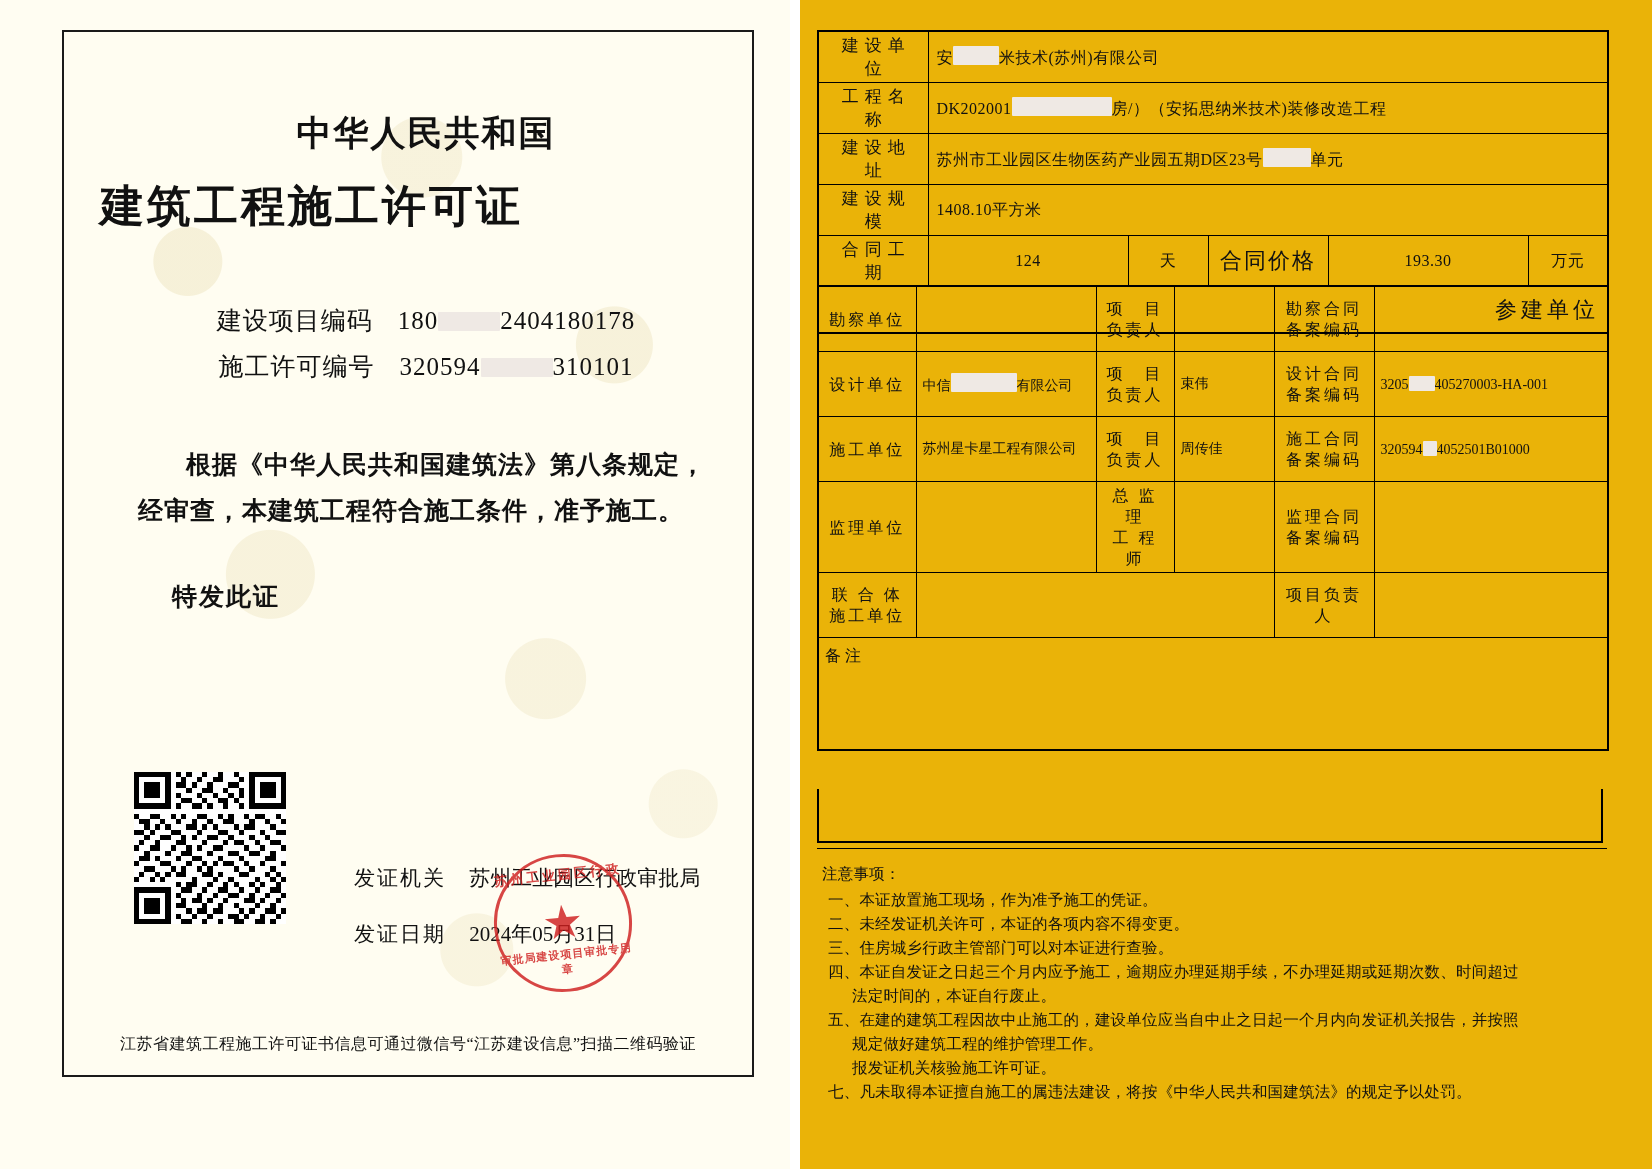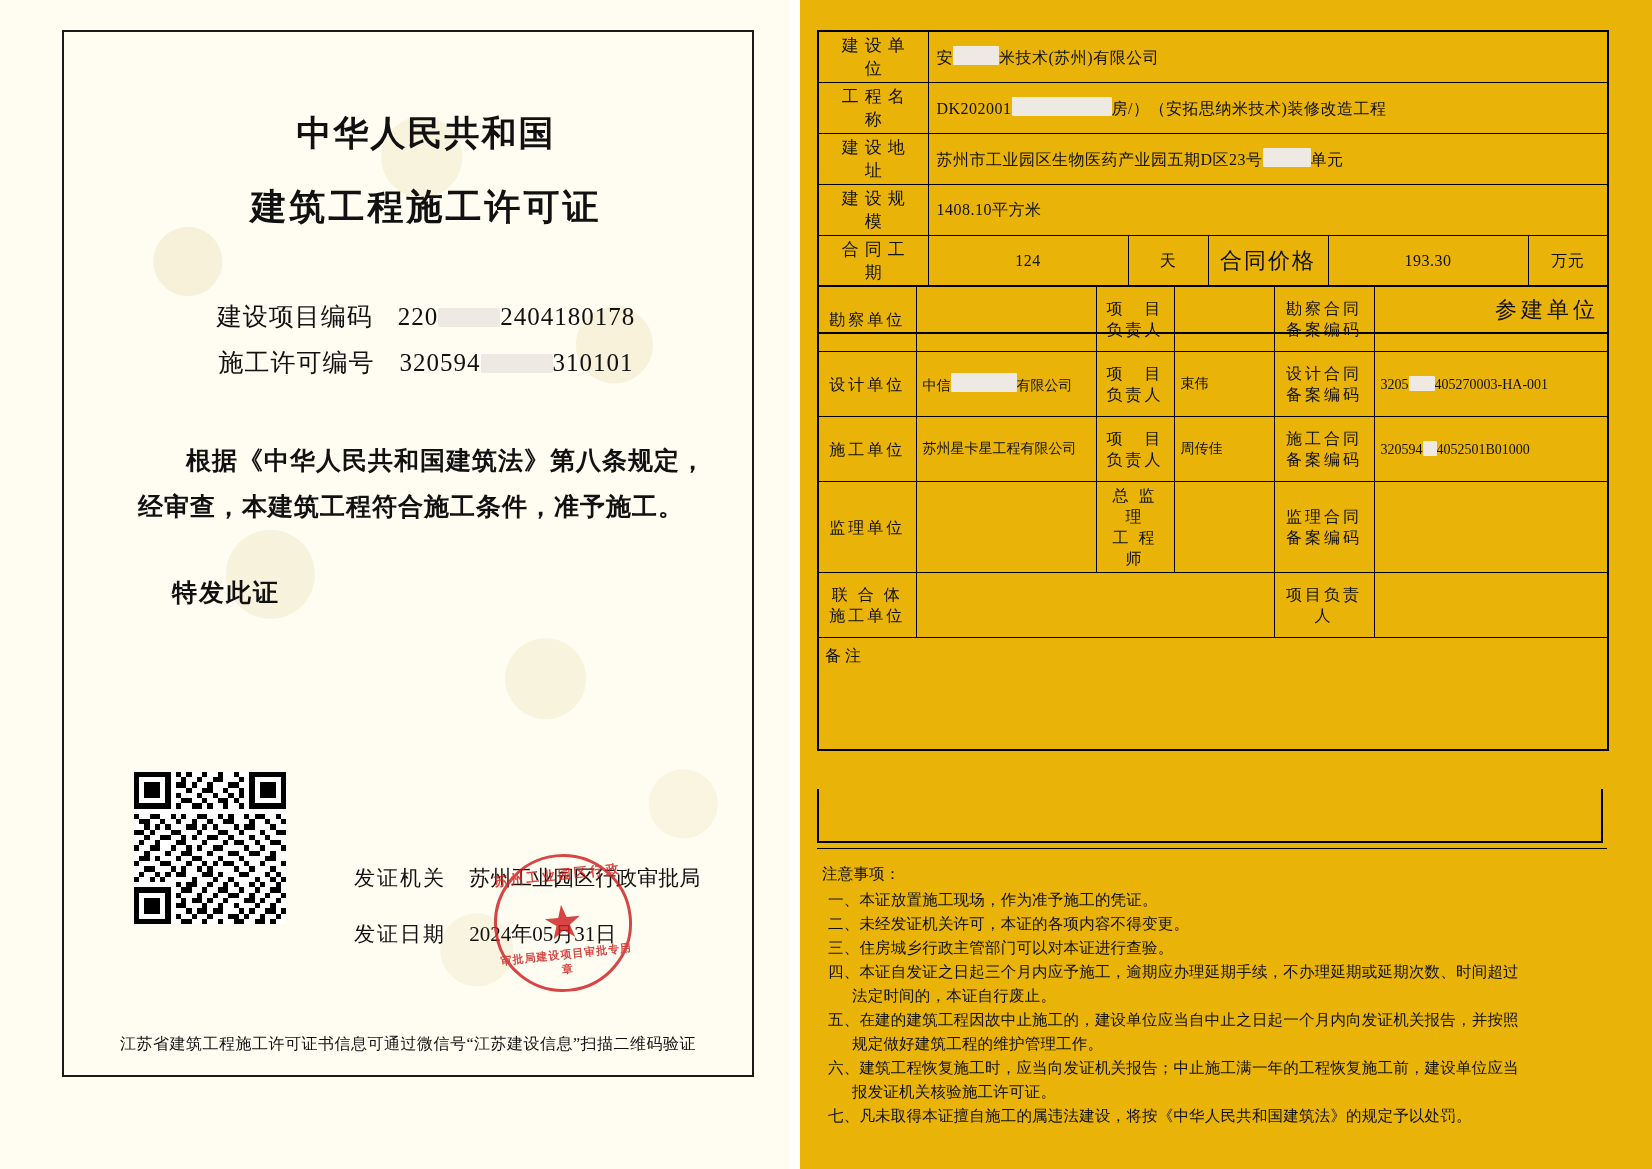--- a/index.html
+++ b/index.html
@@ -51,25 +51,24 @@
     padding-left: 36px;
   }
   .cert-title-1 {
     text-align: center;
     font-size: 35px;
     font-weight: bold;
     letter-spacing: 2px;
     margin-top: 78px;
   }
   .cert-title-2 {
-    text-align: center;
-    font-size: 36px;
+    font-size: 44px;
     font-weight: bold;
     letter-spacing: 3px;
-    margin-top: 26px;
+    margin-top: 20px;
   }
   .cert-codes {
     margin-top: 62px;
     text-align: center;
     font-size: 25px;
     line-height: 46px;
   }
   .code-row { white-space: nowrap; }
   .code-label { letter-spacing: 1px; }
   .code-val { letter-spacing: 1px; }
@@ -278,21 +277,21 @@
   <div class="left-pane">
     <div class="cert">
 
       <div class="cert-title-1">中华人民共和国</div>
       <div class="cert-title-2">建筑工程施工许可证</div>
 
       <div class="cert-codes">
         <div class="code-row">
           <span class="code-label">建设项目编码</span>
           <span>&nbsp;&nbsp;</span>
-          <span class="code-val">220</span><span class="redact" style="width:62px"></span><span class="code-val">2404180178</span>
+          <span class="code-val">180</span><span class="redact" style="width:62px"></span><span class="code-val">2404180178</span>
         </div>
         <div class="code-row">
           <span class="code-label">施工许可编号</span>
           <span>&nbsp;&nbsp;</span>
           <span class="code-val">320594</span><span class="redact" style="width:72px"></span><span class="code-val">310101</span>
         </div>
       </div>
 
       <div class="cert-body">根据《中华人民共和国建筑法》第八条规定，经审查，本建筑工程符合施工条件，准予施工。</div>
       <div class="cert-special">特发此证</div>
@@ -673,18 +672,17 @@
 
     <div class="notes">
       <div class="n-title">注意事项：</div>
       <div class="n-item"><span>一、</span><span>本证放置施工现场，作为准予施工的凭证。</span></div>
       <div class="n-item"><span>二、</span><span>未经发证机关许可，本证的各项内容不得变更。</span></div>
       <div class="n-item"><span>三、</span><span>住房城乡行政主管部门可以对本证进行查验。</span></div>
       <div class="n-item"><span>四、</span><span>本证自发证之日起三个月内应予施工，逾期应办理延期手续，不办理延期或延期次数、时间超过</span></div>
       <div class="n-cont">法定时间的，本证自行废止。</div>
       <div class="n-item"><span>五、</span><span>在建的建筑工程因故中止施工的，建设单位应当自中止之日起一个月内向发证机关报告，并按照</span></div>
       <div class="n-cont">规定做好建筑工程的维护管理工作。</div>
-      <div class="n-item"><span>六、</span><span>建筑工程恢复施工时，应当向发证机关报告；中止施工满一年的工程恢复施工前，建设单位应当</span></div>
       <div class="n-cont">报发证机关核验施工许可证。</div>
       <div class="n-item"><span>七、</span><span>凡未取得本证擅自施工的属违法建设，将按《中华人民共和国建筑法》的规定予以处罚。</span></div>
     </div>
   </div>
 </div>
 
 </body></html>

